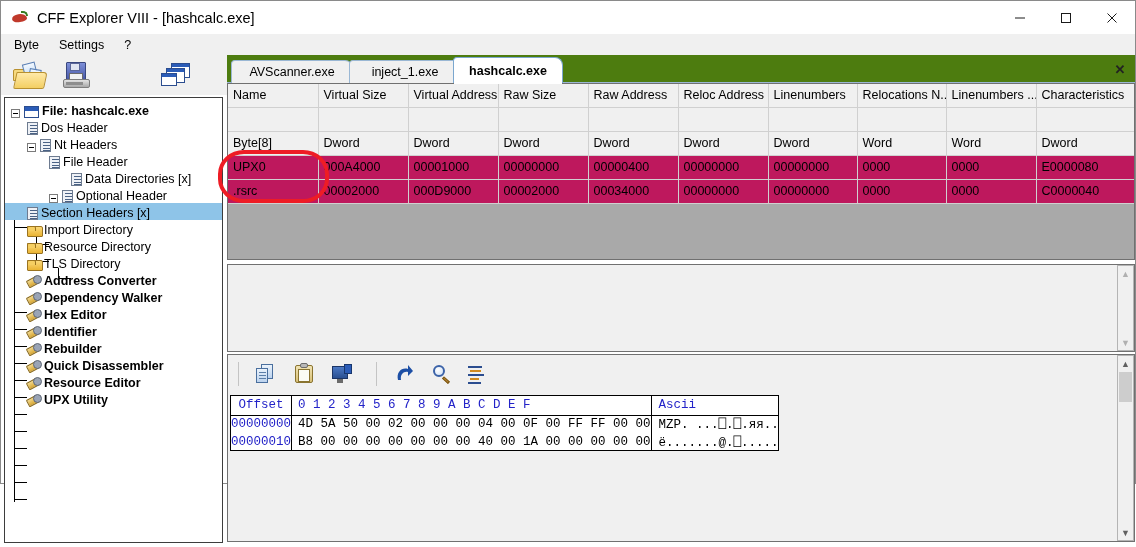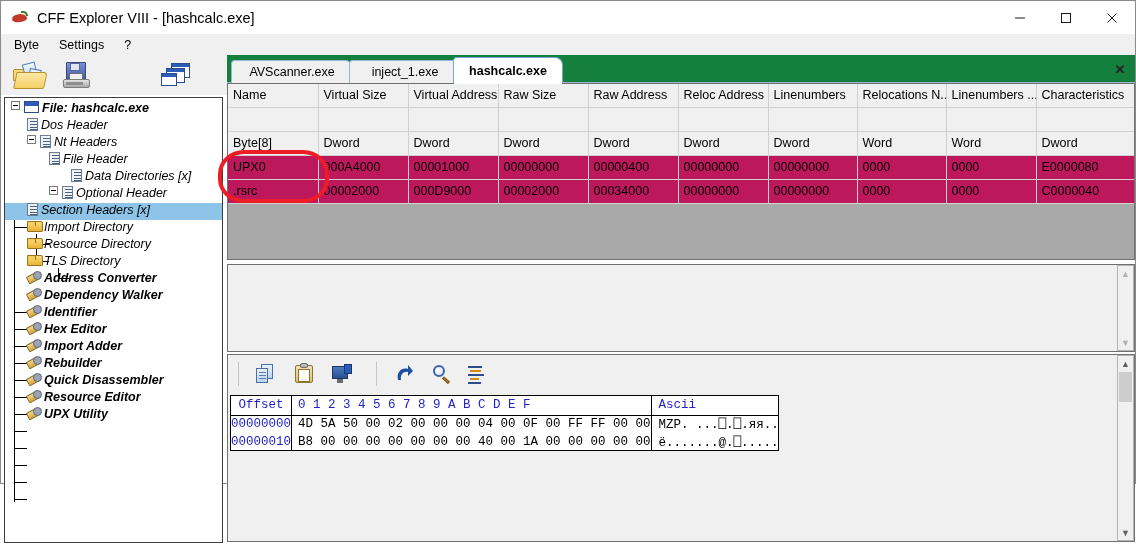--- a/index.html
+++ b/index.html
@@ -122,23 +122,22 @@
   .ic-windows .w3 { left: 0px;  top: 10px; width: 16px; height: 13px; }
 
   
   .treepanel {
     position: absolute; left: 3px; top: 96px; width: 219px; height: 446px;
     background: #ffffff; border: 1px solid #3d3d3d;
     overflow: hidden;
   }
   .tree { position: relative; padding-top: 3px; font-size: 12.5px; color: #000; }
   .trow {
-    position: relative; height: 17px; display: flex; align-items: flex-start;
+    position: relative; height: 17px; display: flex; align-items: flex-end;
     white-space: nowrap;
-    font-style: italic;
   }
   .trow.sel { background: #8ec4e8; }
   .tlabel { margin-left: 3px; }
   .tlabel.bold { font-weight: bold; }
 
   
   .treelines { position: absolute; left: 0; top: 0; width: 219px; height: 446px; pointer-events: none; }
 
   .expbox {
     width: 9px; height: 9px; background: #fff; border: 1px solid #7b7b7b;
@@ -187,21 +186,21 @@
   }
 
   
   .rightwrap {
     position: absolute; left: 226px; top: 54px; width: 908px; height: 488px;
   }
 
   
   .tabstrip {
     position: absolute; left: 0; top: 0; width: 908px; height: 28px;
-    background: #15803d;
+    background: #4d7c0f;
   }
   .tabstrip .baseline {
     position: absolute; left: 0; bottom: 0; width: 908px; height: 1px; background: #9ab7d4;
   }
   .tab {
     position: absolute; bottom: 0; height: 23px;
     font-size: 12.5px; color: #000;
     display: flex; align-items: center; justify-content: center;
     background: #f0f0f0;
     border: 1px solid #9ab7d4; border-bottom: none;
@@ -513,31 +512,26 @@
           <span class="tlabel bold">Address Converter</span>
         </div>
         <div class="trow">
           <span style="display: inline-block; width: 22px;"></span>
           <span class="ic-tool"></span>
           <span class="tlabel bold">Dependency Walker</span>
         </div>
         <div class="trow">
           <span style="display: inline-block; width: 22px;"></span>
           <span class="ic-tool"></span>
+          <span class="tlabel bold">Hex Editor</span>
+        </div>
+        <div class="trow">
+          <span style="display: inline-block; width: 22px;"></span>
+          <span class="ic-tool"></span>
           <span class="tlabel bold">Identifier</span>
-        </div>
-        <div class="trow">
-          <span style="display: inline-block; width: 22px;"></span>
-          <span class="ic-tool"></span>
-          <span class="tlabel bold">Hex Editor</span>
-        </div>
-        <div class="trow">
-          <span style="display: inline-block; width: 22px;"></span>
-          <span class="ic-tool"></span>
-          <span class="tlabel bold">Import Adder</span>
         </div>
         <div class="trow">
           <span style="display: inline-block; width: 22px;"></span>
           <span class="ic-tool"></span>
           <span class="tlabel bold">Rebuilder</span>
         </div>
         <div class="trow">
           <span style="display: inline-block; width: 22px;"></span>
           <span class="ic-tool"></span>
           <span class="tlabel bold">Quick Disassembler</span>

